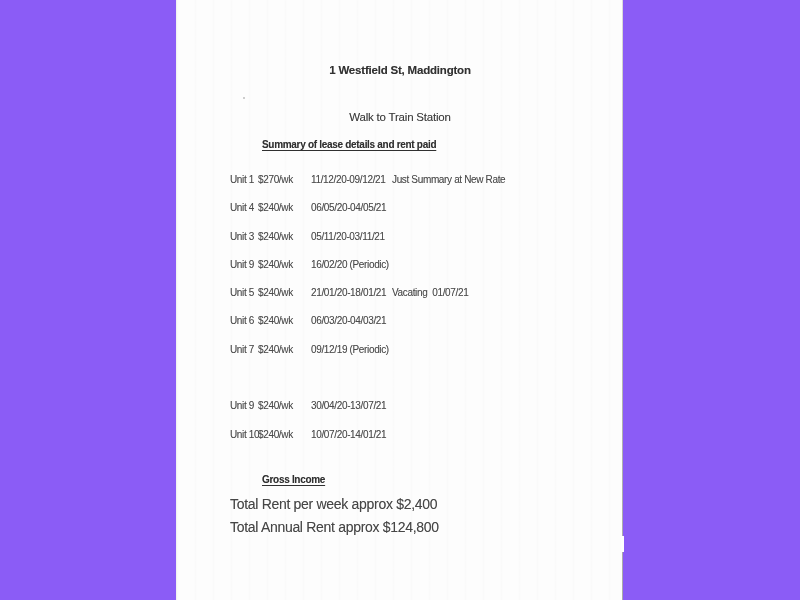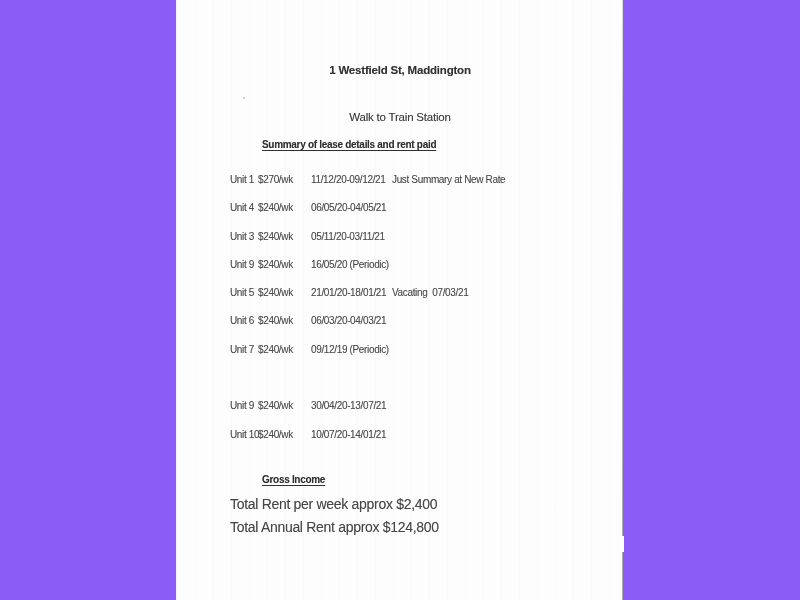--- a/index.html
+++ b/index.html
@@ -145,28 +145,28 @@
     </div>
     <div class="unit-row" style="top:231px">
       <span class="c-unit">Unit 3</span>
       <span class="c-rate">$240/wk</span>
       <span class="c-period">05/11/20-03/11/21</span>
       <span class="c-note"></span>
     </div>
     <div class="unit-row" style="top:259px">
       <span class="c-unit">Unit 9</span>
       <span class="c-rate">$240/wk</span>
-      <span class="c-period">16/05/20 (Periodic)</span>
+      <span class="c-period">16/02/20 (Periodic)</span>
       <span class="c-note"></span>
     </div>
     <div class="unit-row" style="top:287px">
       <span class="c-unit">Unit 5</span>
       <span class="c-rate">$240/wk</span>
       <span class="c-period">21/01/20-18/01/21</span>
-      <span class="c-note">Vacating  07/03/21</span>
+      <span class="c-note">Vacating  01/07/21</span>
     </div>
     <div class="unit-row" style="top:315px">
       <span class="c-unit">Unit 6</span>
       <span class="c-rate">$240/wk</span>
       <span class="c-period">06/03/20-04/03/21</span>
       <span class="c-note"></span>
     </div>
     <div class="unit-row" style="top:344px">
       <span class="c-unit">Unit 7</span>
       <span class="c-rate">$240/wk</span>

